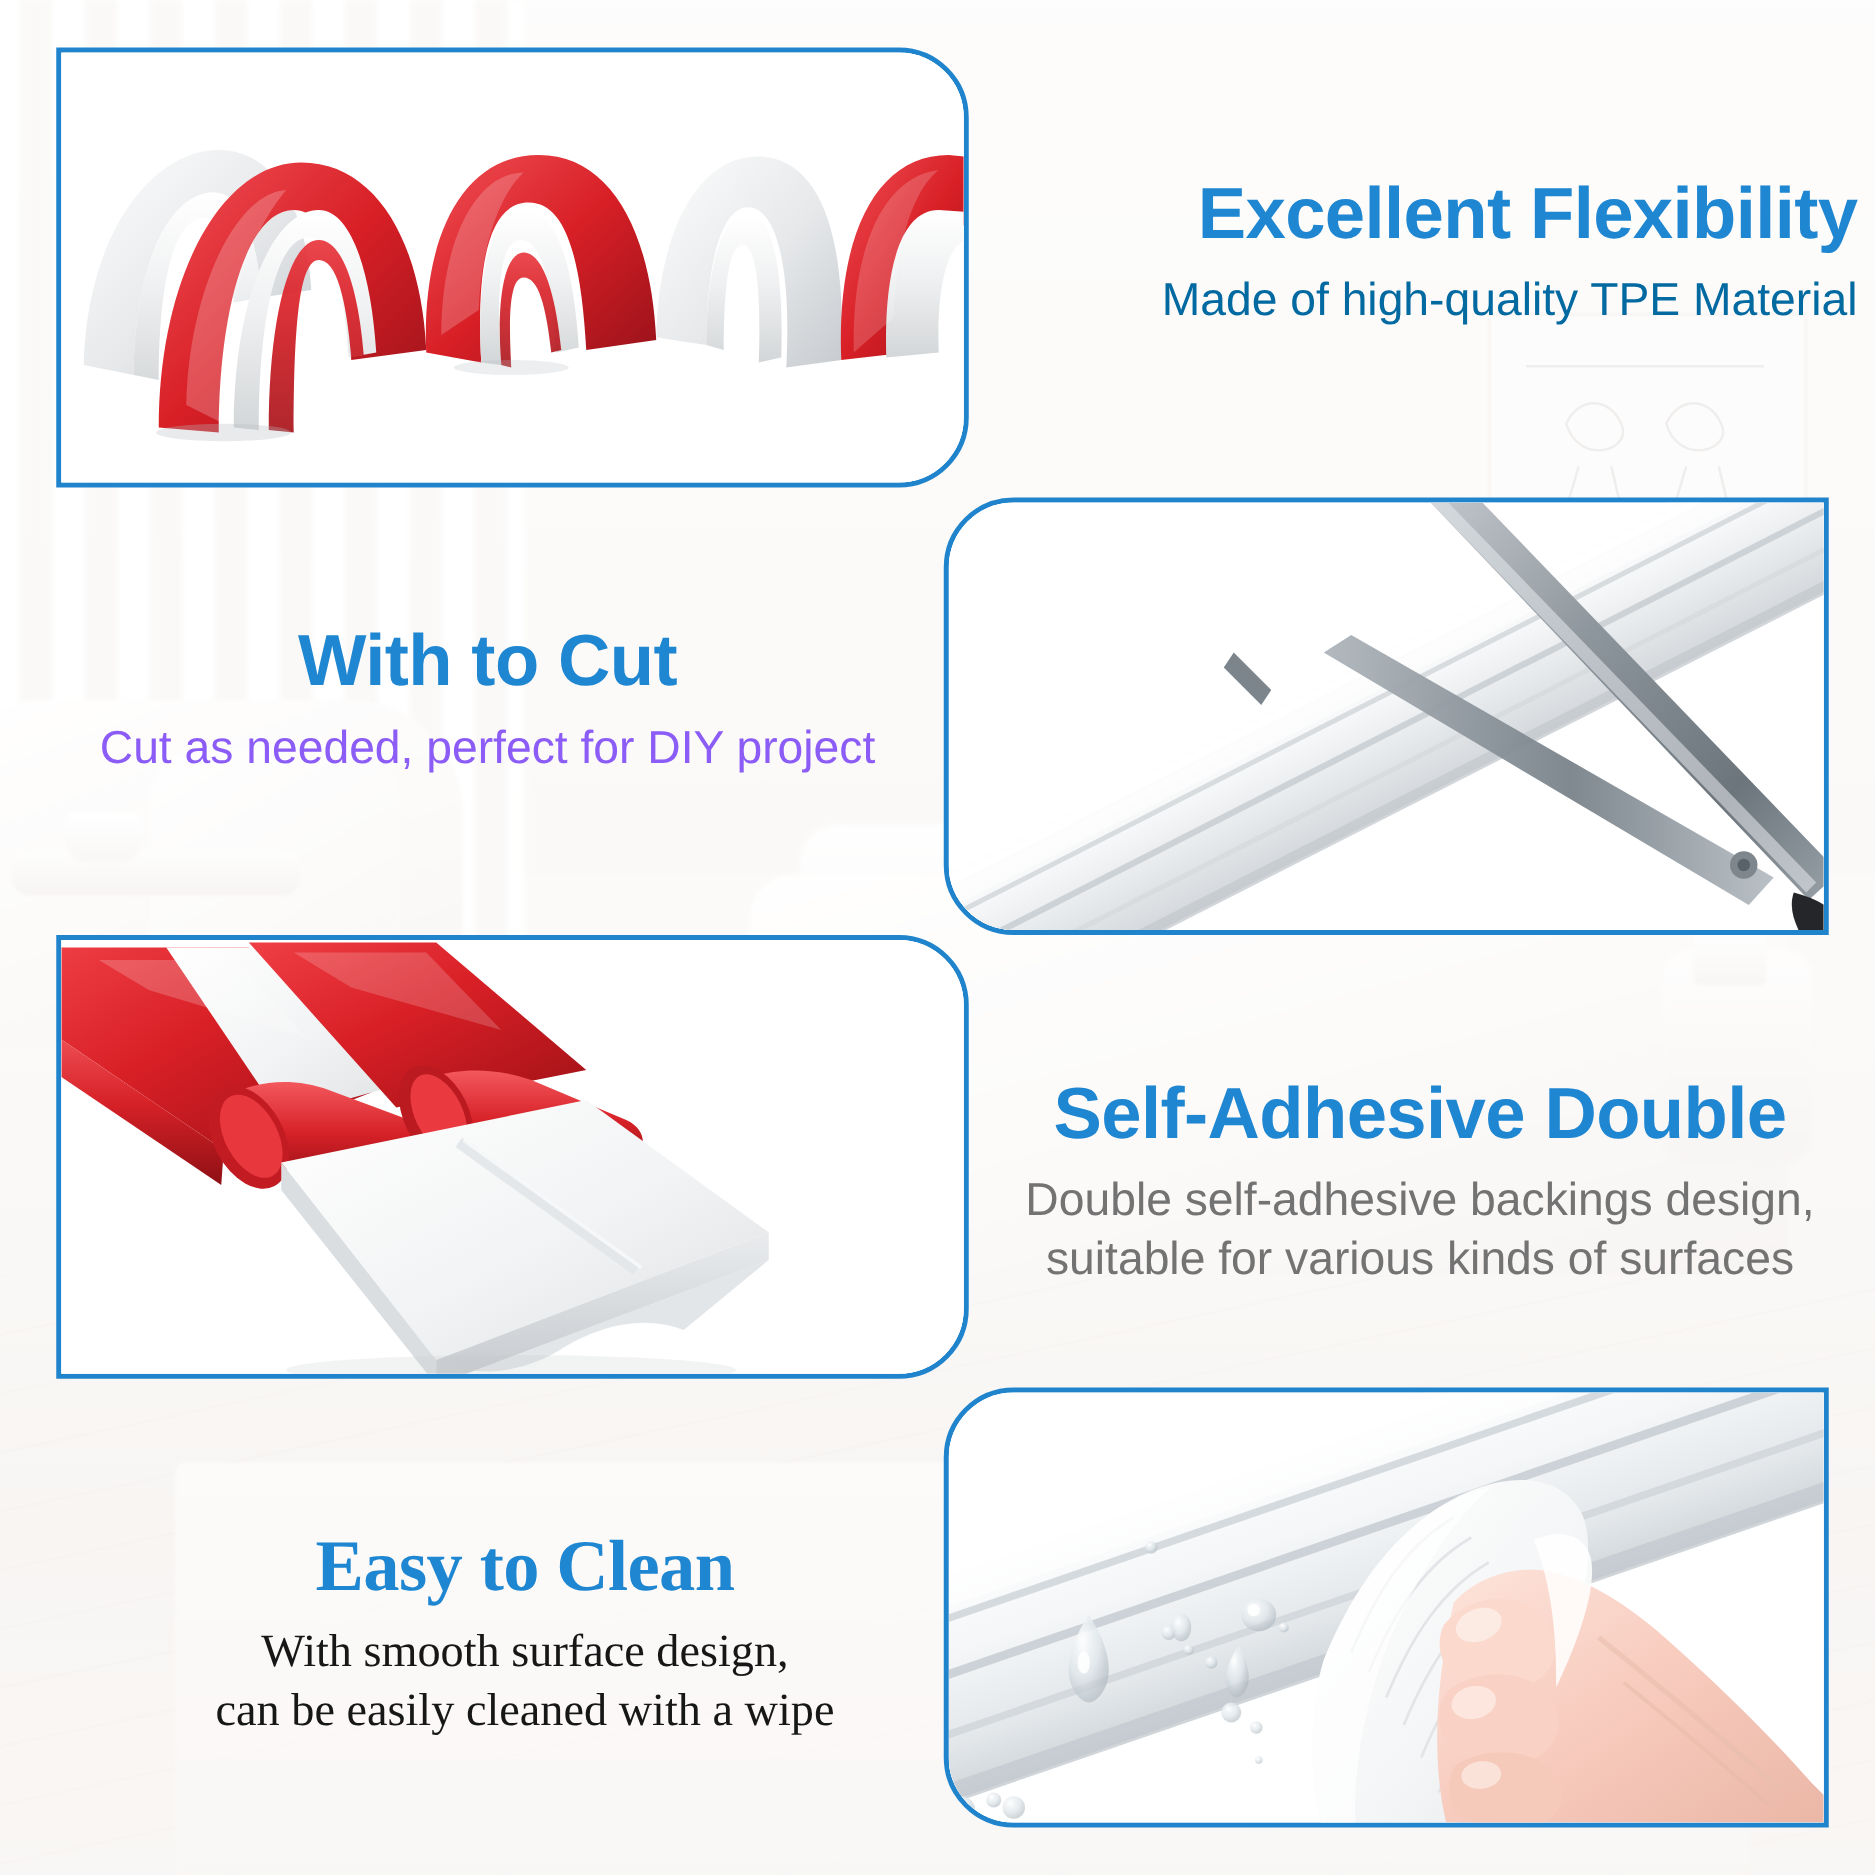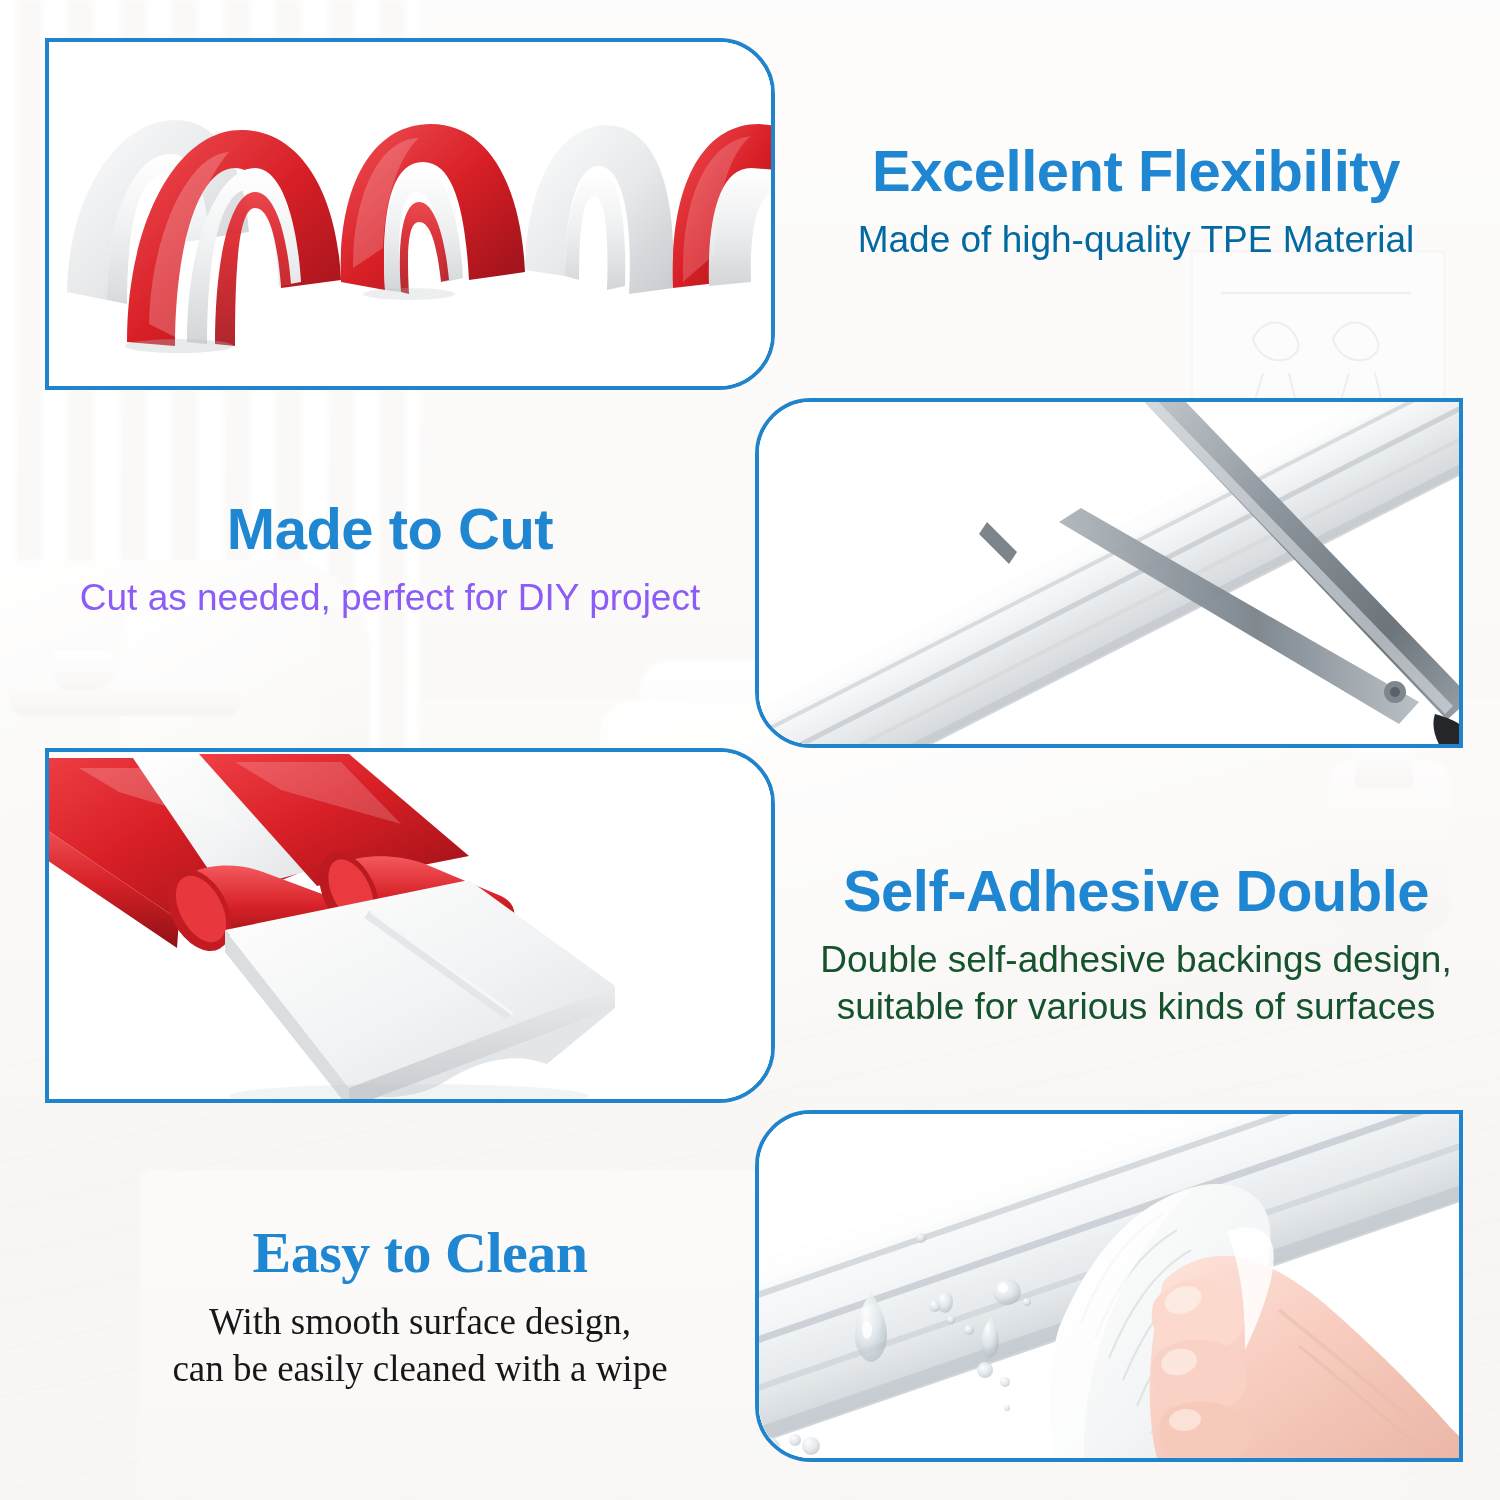--- a/index.html
+++ b/index.html
@@ -151,21 +151,21 @@
   }
   .subtext{
     color:#171717;
     font-size:37px;
     line-height:1.26;
     margin:0;
     font-weight:400;
   }
   .subtext .ln{display:block;}
 
-  #text-flexibility{left:786px;top:140px;width:700px;text-align:center;}
+  #text-flexibility{left:786px;top:140px;width:700px;text-align:right;}
   #text-cut{left:40px;top:498px;width:700px;text-align:center;}
   #text-adhesive{left:786px;top:860px;width:700px;text-align:center;}
   #text-clean{left:80px;top:1222px;width:680px;text-align:center;font-family:Liberation Serif, serif;}
 </style>
 </head>
 <body>
 
 <div id="stage">
 
   <div class="bg">
@@ -287,21 +287,21 @@
   </div>
 
   <div class="textblock" id="text-flexibility">
     <h2 class="heading" style="--accent: #1f86d2;">Excellent Flexibility</h2>
     <p class="subtext" style="color: #0369a1;">
       <span class="ln">Made of high-quality TPE Material</span>
     </p>
   </div>
 
   <div class="textblock" id="text-cut">
-    <h2 class="heading" style="--accent: #1f86d2;">Made to Cut</h2>
+    <h2 class="heading" style="--accent: #1f86d2;">With to Cut</h2>
     <p class="subtext" style="color: #8b5cf6;">
       <span class="ln">Cut as needed, perfect for DIY project</span>
     </p>
   </div>
 
   <div class="panel" id="panel-cut" style="--accent: #2084cd;">
     <div class="photo">
       <svg viewBox="0 0 708 350" width="708" height="350" preserveAspectRatio="none">
         <defs>
           <linearGradient id="stripG" x1="0" y1="0" x2="0" y2="1">
@@ -406,21 +406,21 @@
 
         <path d="M300 336 C330 352 372 346 402 326 C432 308 466 300 498 312 L566 256 L300 356 Z" fill="#ccd1d5" opacity=".55"></path>
 
         <ellipse cx="360" cy="344" rx="180" ry="12" fill="#c3c7ca" opacity=".22"></ellipse>
       </svg>
     </div>
   </div>
 
   <div class="textblock" id="text-adhesive">
     <h2 class="heading" style="--accent: #1f86d2;">Self-Adhesive Double</h2>
-    <p class="subtext" style="color: #14532d;">
+    <p class="subtext" style="color: #737373;">
       <span class="ln">Double self-adhesive backings design,</span>
       <span class="ln">suitable for various kinds of surfaces</span>
     </p>
   </div>
 
   <div class="textblock" id="text-clean">
     <h2 class="heading" style="--accent: #1f86d2;">Easy to Clean</h2>
     <p class="subtext" style="color: rgb(23, 23, 23);">
       <span class="ln">With smooth surface design,</span>
       <span class="ln">can be easily cleaned with a wipe</span>

